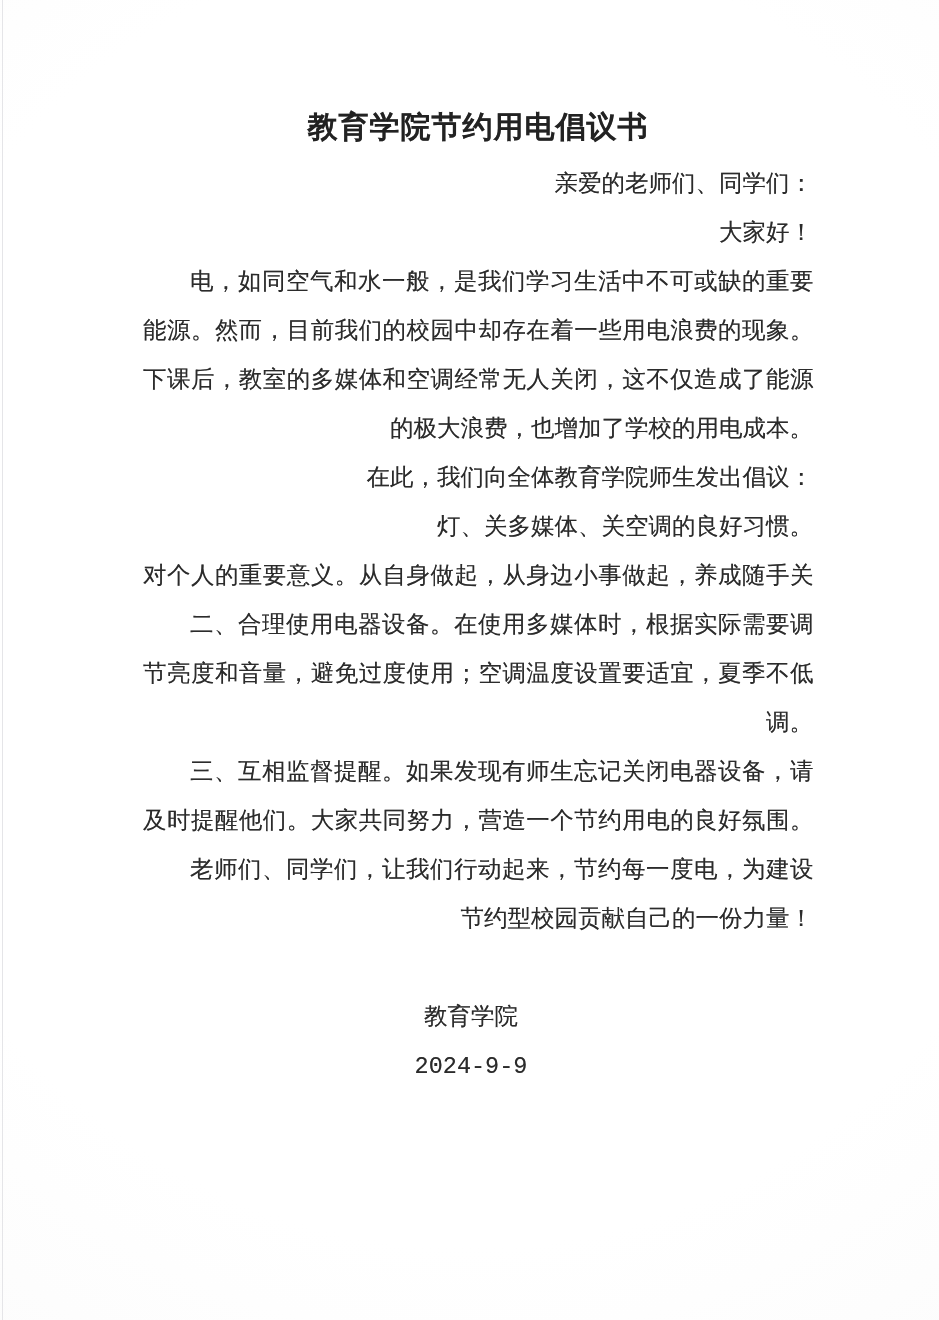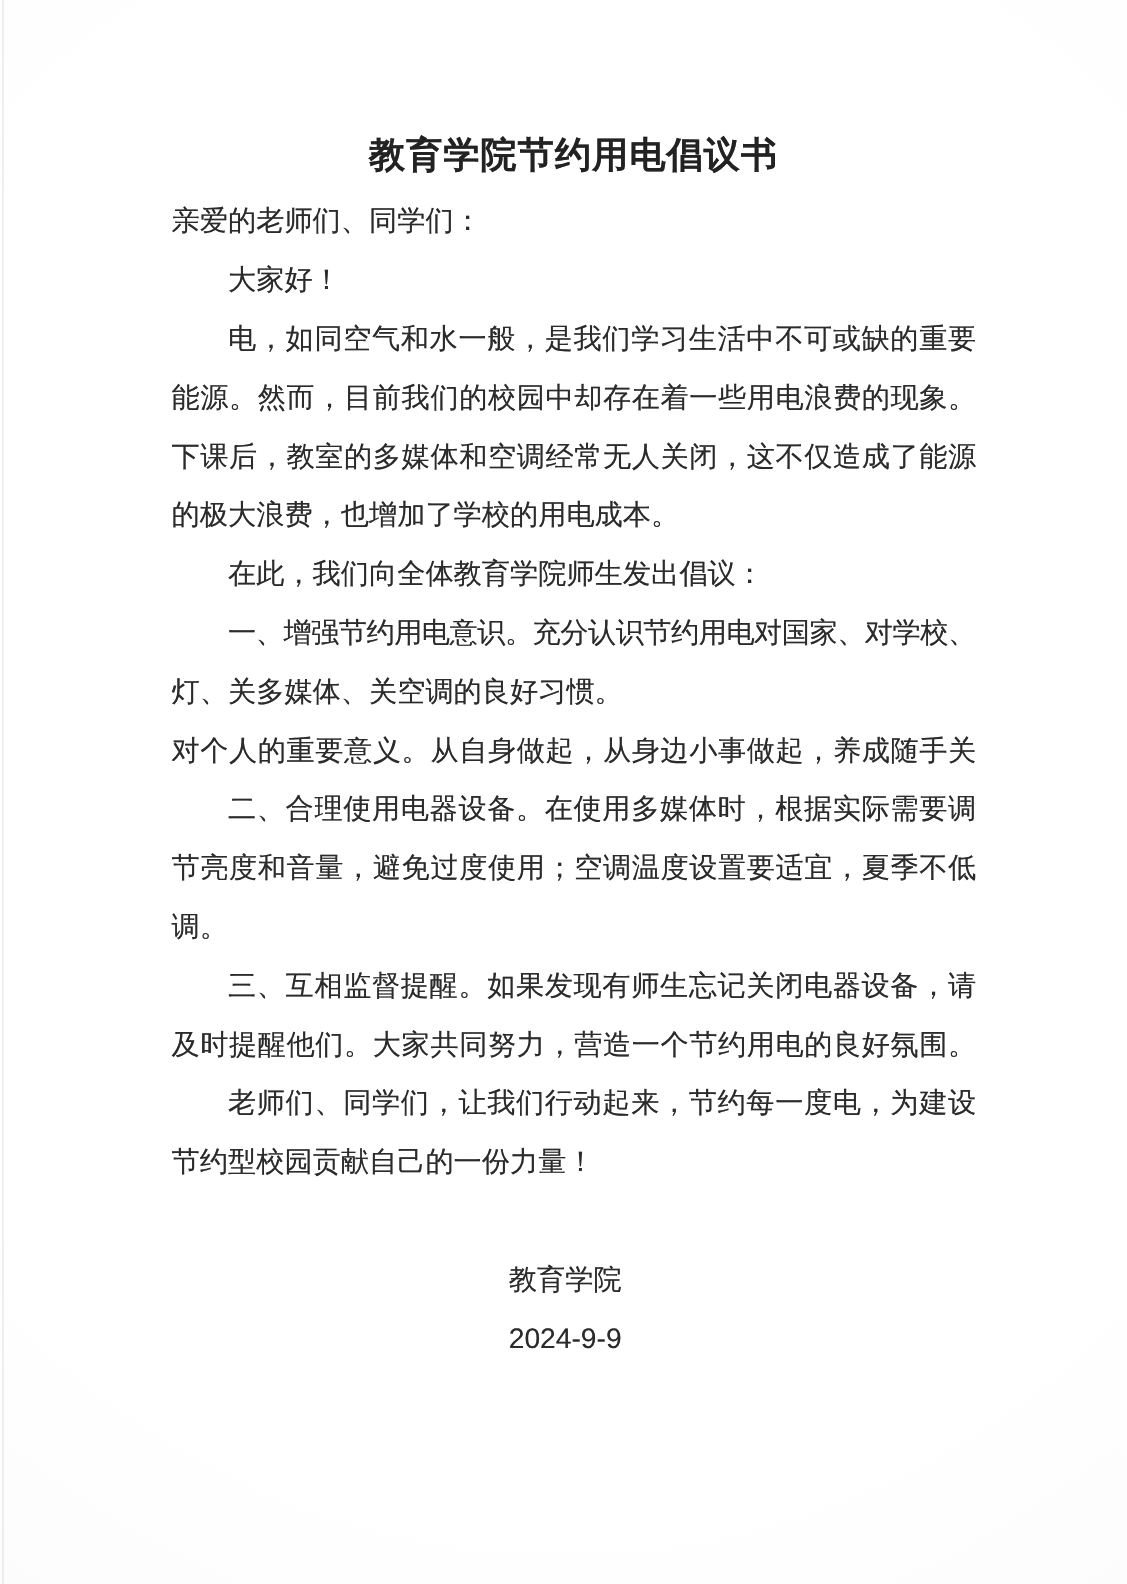--- a/index.html
+++ b/index.html
@@ -2,21 +2,21 @@
 <html><head>
 <meta charset="utf-8">
 <style>
   html, body { margin: 0; padding: 0; }
   .page {
     position: relative;
     width: 939px;
     height: 1320px;
     background: radial-gradient(ellipse 120% 90% at 50% 45%, #ffffff 55%, #fbfbfb 85%, #f5f5f6 100%);
     overflow: hidden;
-    font-family: Liberation Sans, sans-serif;
+    font-family: Liberation Mono, monospace;
     color: #2b2b2b;
   }
   .paper-edge-left {
     position: absolute;
     left: 2px; top: 0; bottom: 0;
     width: 1px;
     background: #dfdfe2;
     opacity: 0.8;
   }
   .content {
@@ -31,21 +31,21 @@
     font-weight: 600;
     text-align: center;
     letter-spacing: 1px;
     color: #222;
     text-shadow: 0 0 0.5px rgba(40,40,40,0.55);
   }
   .doc-body { margin-top: 6px; }
   .line {
     font-size: 23.5px;
     line-height: 49px;
-    text-align: left;
+    text-align: right;
     white-space: nowrap;
     text-shadow: 0 0 0.5px rgba(40,40,40,0.5);
   }
   .line.indent { text-indent: 2em; }
   .line.fill {
     white-space: normal;
     text-align: justify;
     text-align-last: justify;
     letter-spacing: -0.45px;
   }
@@ -66,21 +66,20 @@
   <div class="content">
     <div class="doc-title">教育学院节约用电倡议书</div>
     <div class="doc-body">
         <div class="line">亲爱的老师们、同学们：</div>
         <div class="line indent">大家好！</div>
         <div class="line indent fill">电，如同空气和水一般，是我们学习生活中不可或缺的重要</div>
         <div class="line fill">能源。然而，目前我们的校园中却存在着一些用电浪费的现象。</div>
         <div class="line fill">下课后，教室的多媒体和空调经常无人关闭，这不仅造成了能源</div>
         <div class="line">的极大浪费，也增加了学校的用电成本。</div>
         <div class="line indent">在此，我们向全体教育学院师生发出倡议：</div>
-        <div class="line indent fill">一、增强节约用电意识。充分认识节约用电对国家、对学校、</div>
         <div class="line">灯、关多媒体、关空调的良好习惯。</div>
         <div class="line fill">对个人的重要意义。从自身做起，从身边小事做起，养成随手关</div>
         <div class="line indent fill">二、合理使用电器设备。在使用多媒体时，根据实际需要调</div>
         <div class="line fill">节亮度和音量，避免过度使用；空调温度设置要适宜，夏季不低</div>
         <div class="line">调。</div>
         <div class="line indent fill">三、互相监督提醒。如果发现有师生忘记关闭电器设备，请</div>
         <div class="line fill">及时提醒他们。大家共同努力，营造一个节约用电的良好氛围。</div>
         <div class="line indent fill">老师们、同学们，让我们行动起来，节约每一度电，为建设</div>
         <div class="line">节约型校园贡献自己的一份力量！</div>
       </div>

